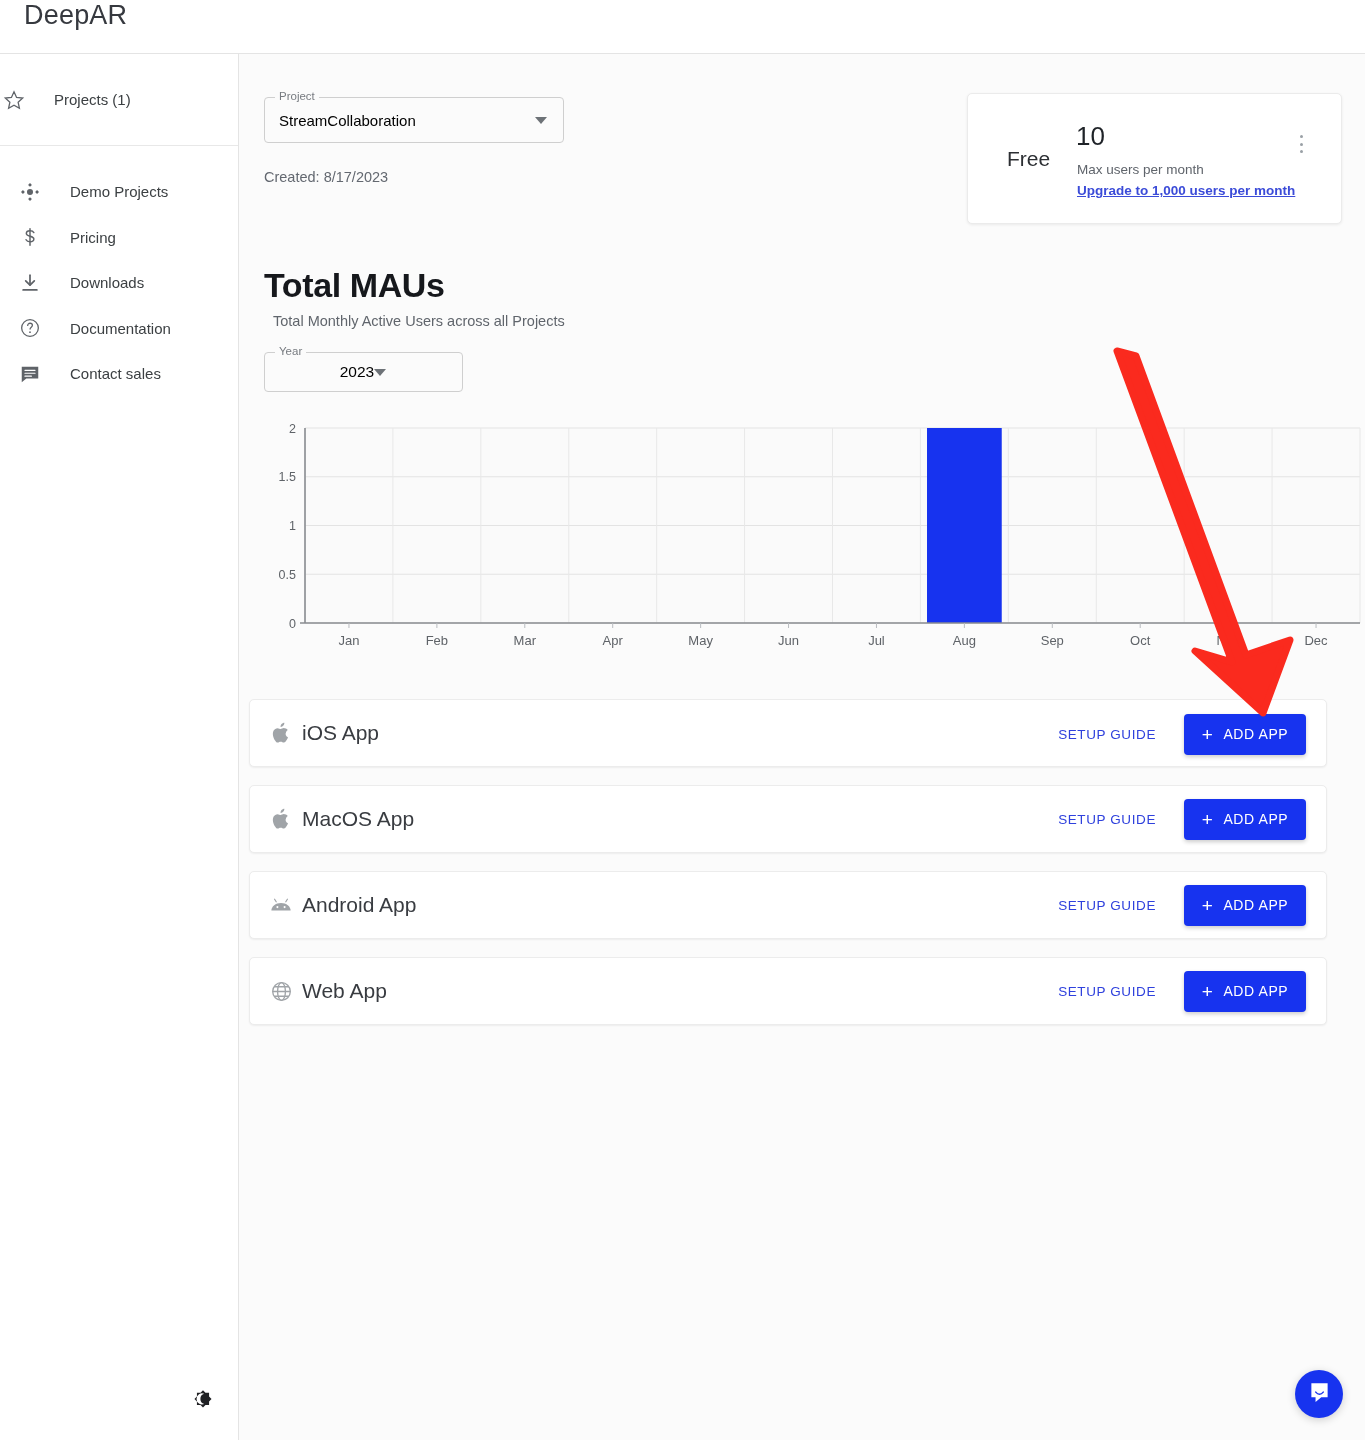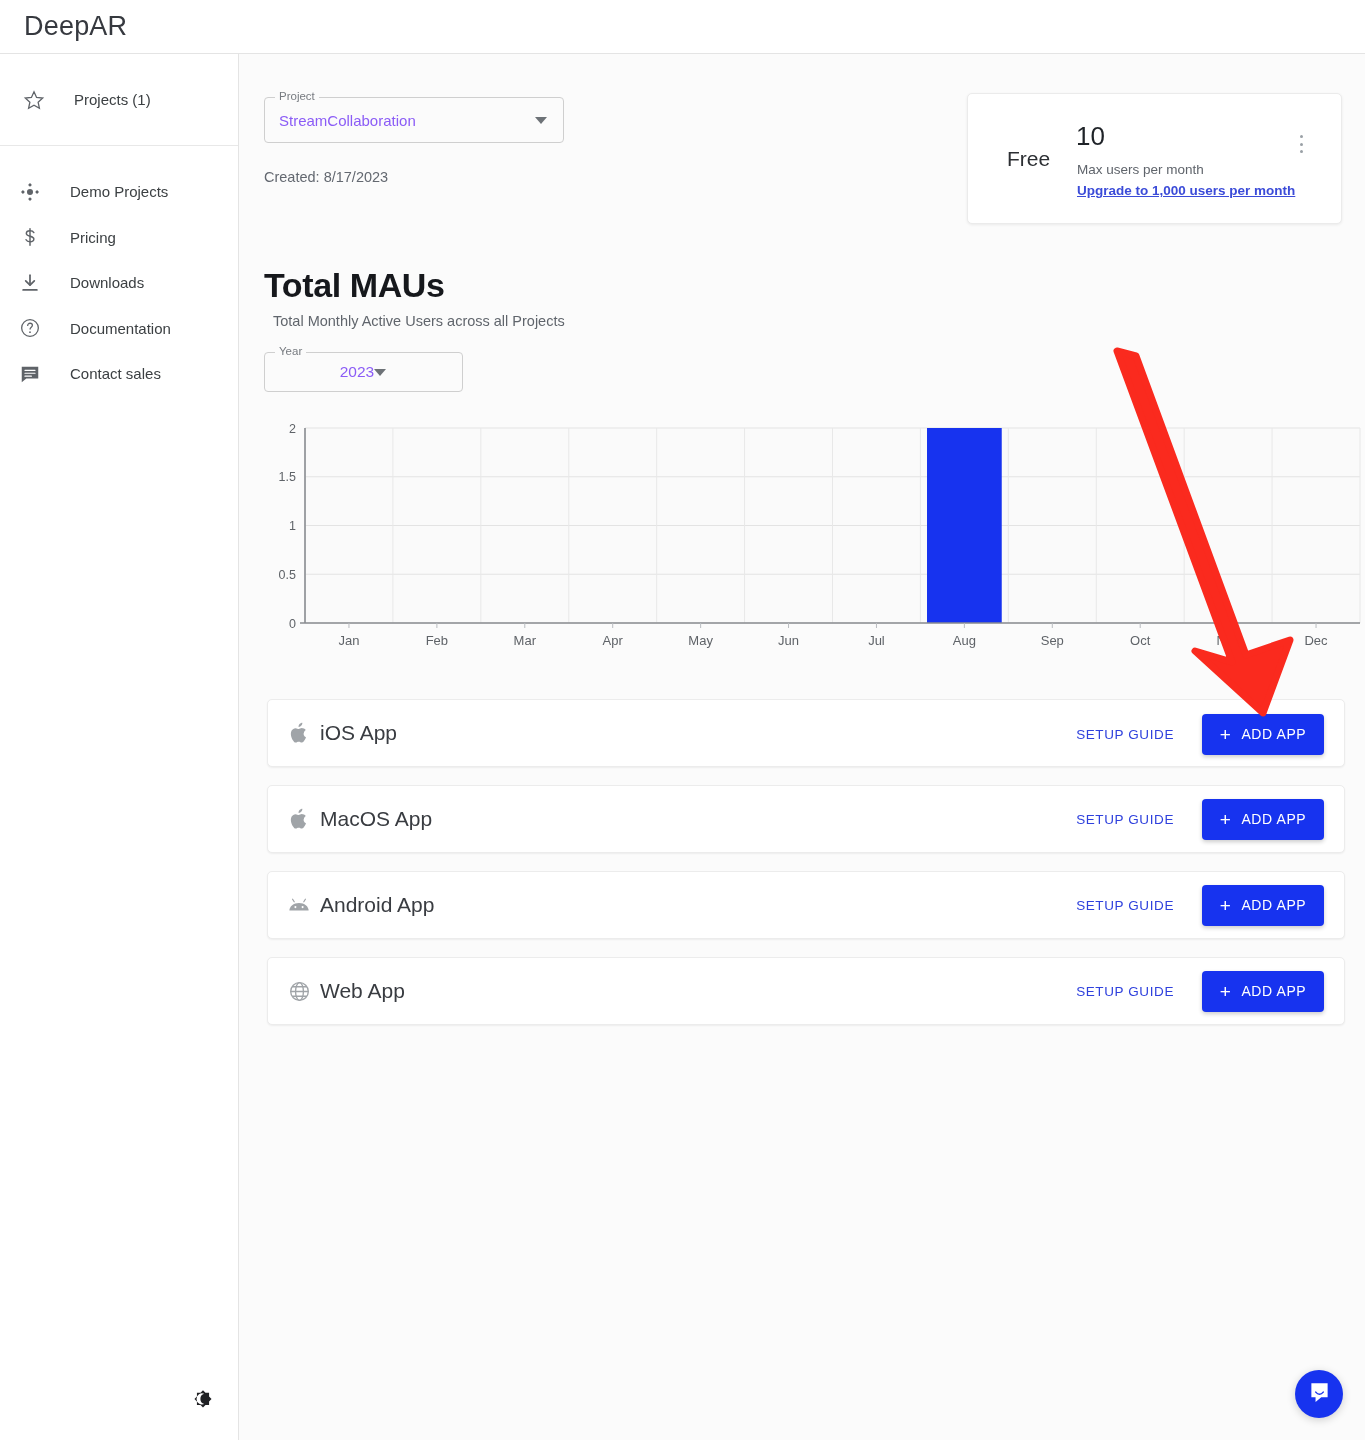--- a/index.html
+++ b/index.html
@@ -16,21 +16,21 @@
     width: 1365px; height: 1440px;
     background: #fbfbfb;
   }
 
   
   .topbar {
     position: absolute; left: 0; top: 0;
     width: 1365px; height: 54px;
     background: #ffffff;
     border-bottom: 1px solid #e4e4e4;
-    display: flex; align-items: center;
+    display: flex; align-items: flex-start;
     z-index: 5;
   }
   .brand {
     margin-left: 24px;
     font-size: 27px;
     letter-spacing: .2px;
     color: #36393f;
     font-weight: 400;
   }
   .avatar {
@@ -53,21 +53,21 @@
   .side-row {
     display: flex; align-items: center;
     height: 46px;
     padding-left: 16px;
     cursor: pointer;
   }
   .side-top {
     height: 92px;
     border-bottom: 1px solid #e8e8e8;
     display: flex; align-items: center;
-    padding-left: 20px;
+    padding-left: 0;
     cursor: pointer;
   }
   .side-ico {
     width: 28px; height: 28px;
     display: flex; align-items: center; justify-content: center;
     color: #555b60;
     flex: 0 0 28px;
     margin-right: 26px;
   }
   .side-label {
@@ -102,21 +102,21 @@
   }
   .field-label {
     position: absolute; top: -8px; left: 10px;
     background: #fbfbfb;
     padding: 0 4px;
     font-size: 11.5px;
     color: #777b80;
     line-height: 12px;
   }
   .field-value {
-    font-size: 15px; color: #8b5cf6;
+    font-size: 15px; color: #000000;
   }
   .caret {
     width: 0; height: 0;
     border-left: 6px solid transparent;
     border-right: 6px solid transparent;
     border-top: 7px solid #6d7277;
   }
 
   #project-field {
     left: 25px; top: 43px; width: 300px; height: 46px;
@@ -188,21 +188,21 @@
   #year-field .field-value { font-size: 15.5px; }
 
   
   .chart-wrap {
     position: absolute; left: 25px; top: 360px;
     width: 1101px; height: 240px;
   }
   .chart-svg { display: block; }
 
   
-  .app-list { position: absolute; left: 28px; top: 645px; width: 1078px; }
+  .app-list { position: absolute; left: 10px; top: 645px; width: 1078px; }
   .app-row {
     position: relative;
     height: 68px;
     background: #fff;
     border: 1px solid #ececec;
     border-radius: 5px;
     box-shadow: 0 1px 2px rgba(0,0,0,.06);
     margin-bottom: 18px;
     display: flex; align-items: center;
     padding: 0 20px 0 18px;

